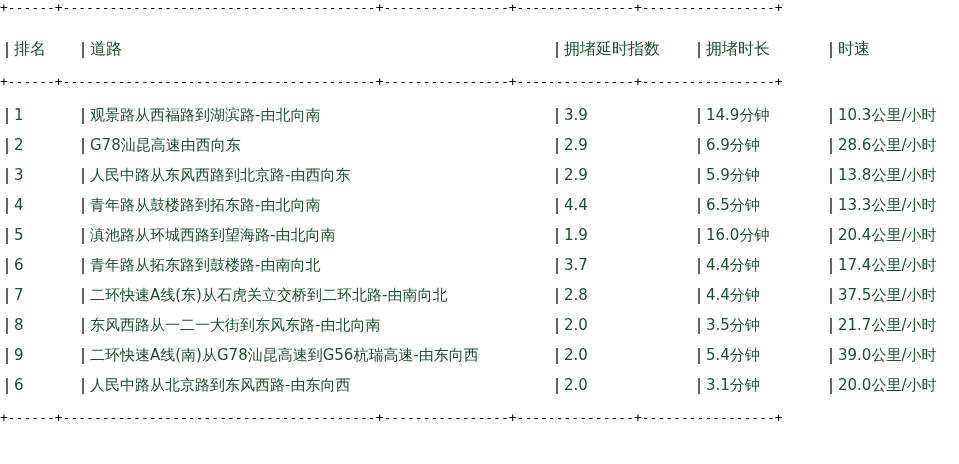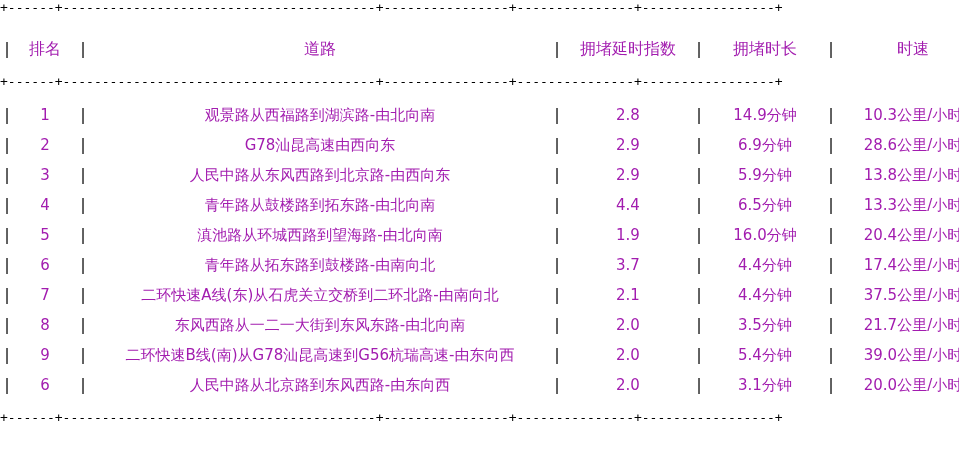--- a/index.html
+++ b/index.html
@@ -57,24 +57,23 @@
     overflow: hidden;
   }
   td.pipe {
     width: 14px;
     text-align: center;
     font-family: "DejaVu Sans Mono", "Liberation Mono", monospace;
     font-size: 15px;
     color: #000000;
   }
   td.cell {
-    text-align: center;
     font-family: "DejaVu Sans", "Liberation Sans", sans-serif;
     font-size: 15px;
-    color: #a21caf;
+    color: #14532d;
   }
   
   .c-rank { width: 62px; }
   .c-road { width: 460px; }
   .c-index { width: 128px; }
   .c-dur { width: 118px; }
   .c-speed { width: 150px; }
 
   tr.header td.cell { font-size: 16px; }
   tr.spacer td { height: 18px; line-height: 18px; padding: 0; }
@@ -131,108 +130,108 @@
       <tr class="spacer2">
           <td colspan="11"></td>
         </tr>
 
       <tr class="row">
         <td class="pipe">|</td>
         <td class="cell">1</td>
         <td class="pipe">|</td>
         <td class="cell">观景路从西福路到湖滨路-由北向南</td>
         <td class="pipe">|</td>
+        <td class="cell">3.9</td>
+        <td class="pipe">|</td>
+        <td class="cell">14.9分钟</td>
+        <td class="pipe">|</td>
+        <td class="cell">10.3公里/小时</td>
+
+      </tr>
+
+      <tr class="row">
+        <td class="pipe">|</td>
+        <td class="cell">2</td>
+        <td class="pipe">|</td>
+        <td class="cell">G78汕昆高速由西向东</td>
+        <td class="pipe">|</td>
+        <td class="cell">2.9</td>
+        <td class="pipe">|</td>
+        <td class="cell">6.9分钟</td>
+        <td class="pipe">|</td>
+        <td class="cell">28.6公里/小时</td>
+
+      </tr>
+
+      <tr class="row">
+        <td class="pipe">|</td>
+        <td class="cell">3</td>
+        <td class="pipe">|</td>
+        <td class="cell">人民中路从东风西路到北京路-由西向东</td>
+        <td class="pipe">|</td>
+        <td class="cell">2.9</td>
+        <td class="pipe">|</td>
+        <td class="cell">5.9分钟</td>
+        <td class="pipe">|</td>
+        <td class="cell">13.8公里/小时</td>
+
+      </tr>
+
+      <tr class="row">
+        <td class="pipe">|</td>
+        <td class="cell">4</td>
+        <td class="pipe">|</td>
+        <td class="cell">青年路从鼓楼路到拓东路-由北向南</td>
+        <td class="pipe">|</td>
+        <td class="cell">4.4</td>
+        <td class="pipe">|</td>
+        <td class="cell">6.5分钟</td>
+        <td class="pipe">|</td>
+        <td class="cell">13.3公里/小时</td>
+
+      </tr>
+
+      <tr class="row">
+        <td class="pipe">|</td>
+        <td class="cell">5</td>
+        <td class="pipe">|</td>
+        <td class="cell">滇池路从环城西路到望海路-由北向南</td>
+        <td class="pipe">|</td>
+        <td class="cell">1.9</td>
+        <td class="pipe">|</td>
+        <td class="cell">16.0分钟</td>
+        <td class="pipe">|</td>
+        <td class="cell">20.4公里/小时</td>
+
+      </tr>
+
+      <tr class="row">
+        <td class="pipe">|</td>
+        <td class="cell">6</td>
+        <td class="pipe">|</td>
+        <td class="cell">青年路从拓东路到鼓楼路-由南向北</td>
+        <td class="pipe">|</td>
+        <td class="cell">3.7</td>
+        <td class="pipe">|</td>
+        <td class="cell">4.4分钟</td>
+        <td class="pipe">|</td>
+        <td class="cell">17.4公里/小时</td>
+
+      </tr>
+
+      <tr class="row">
+        <td class="pipe">|</td>
+        <td class="cell">7</td>
+        <td class="pipe">|</td>
+        <td class="cell">二环快速A线(东)从石虎关立交桥到二环北路-由南向北</td>
+        <td class="pipe">|</td>
         <td class="cell">2.8</td>
         <td class="pipe">|</td>
-        <td class="cell">14.9分钟</td>
-        <td class="pipe">|</td>
-        <td class="cell">10.3公里/小时</td>
-
-      </tr>
-
-      <tr class="row">
-        <td class="pipe">|</td>
-        <td class="cell">2</td>
-        <td class="pipe">|</td>
-        <td class="cell">G78汕昆高速由西向东</td>
-        <td class="pipe">|</td>
-        <td class="cell">2.9</td>
-        <td class="pipe">|</td>
-        <td class="cell">6.9分钟</td>
-        <td class="pipe">|</td>
-        <td class="cell">28.6公里/小时</td>
-
-      </tr>
-
-      <tr class="row">
-        <td class="pipe">|</td>
-        <td class="cell">3</td>
-        <td class="pipe">|</td>
-        <td class="cell">人民中路从东风西路到北京路-由西向东</td>
-        <td class="pipe">|</td>
-        <td class="cell">2.9</td>
-        <td class="pipe">|</td>
-        <td class="cell">5.9分钟</td>
-        <td class="pipe">|</td>
-        <td class="cell">13.8公里/小时</td>
-
-      </tr>
-
-      <tr class="row">
-        <td class="pipe">|</td>
-        <td class="cell">4</td>
-        <td class="pipe">|</td>
-        <td class="cell">青年路从鼓楼路到拓东路-由北向南</td>
-        <td class="pipe">|</td>
-        <td class="cell">4.4</td>
-        <td class="pipe">|</td>
-        <td class="cell">6.5分钟</td>
-        <td class="pipe">|</td>
-        <td class="cell">13.3公里/小时</td>
-
-      </tr>
-
-      <tr class="row">
-        <td class="pipe">|</td>
-        <td class="cell">5</td>
-        <td class="pipe">|</td>
-        <td class="cell">滇池路从环城西路到望海路-由北向南</td>
-        <td class="pipe">|</td>
-        <td class="cell">1.9</td>
-        <td class="pipe">|</td>
-        <td class="cell">16.0分钟</td>
-        <td class="pipe">|</td>
-        <td class="cell">20.4公里/小时</td>
-
-      </tr>
-
-      <tr class="row">
-        <td class="pipe">|</td>
-        <td class="cell">6</td>
-        <td class="pipe">|</td>
-        <td class="cell">青年路从拓东路到鼓楼路-由南向北</td>
-        <td class="pipe">|</td>
-        <td class="cell">3.7</td>
-        <td class="pipe">|</td>
         <td class="cell">4.4分钟</td>
         <td class="pipe">|</td>
-        <td class="cell">17.4公里/小时</td>
-
-      </tr>
-
-      <tr class="row">
-        <td class="pipe">|</td>
-        <td class="cell">7</td>
-        <td class="pipe">|</td>
-        <td class="cell">二环快速A线(东)从石虎关立交桥到二环北路-由南向北</td>
-        <td class="pipe">|</td>
-        <td class="cell">2.1</td>
-        <td class="pipe">|</td>
-        <td class="cell">4.4分钟</td>
-        <td class="pipe">|</td>
         <td class="cell">37.5公里/小时</td>
 
       </tr>
 
       <tr class="row">
         <td class="pipe">|</td>
         <td class="cell">8</td>
         <td class="pipe">|</td>
         <td class="cell">东风西路从一二一大街到东风东路-由北向南</td>
         <td class="pipe">|</td>
@@ -241,21 +240,21 @@
         <td class="cell">3.5分钟</td>
         <td class="pipe">|</td>
         <td class="cell">21.7公里/小时</td>
 
       </tr>
 
       <tr class="row">
         <td class="pipe">|</td>
         <td class="cell">9</td>
         <td class="pipe">|</td>
-        <td class="cell">二环快速B线(南)从G78汕昆高速到G56杭瑞高速-由东向西</td>
+        <td class="cell">二环快速A线(南)从G78汕昆高速到G56杭瑞高速-由东向西</td>
         <td class="pipe">|</td>
         <td class="cell">2.0</td>
         <td class="pipe">|</td>
         <td class="cell">5.4分钟</td>
         <td class="pipe">|</td>
         <td class="cell">39.0公里/小时</td>
 
       </tr>
 
       <tr class="row">

